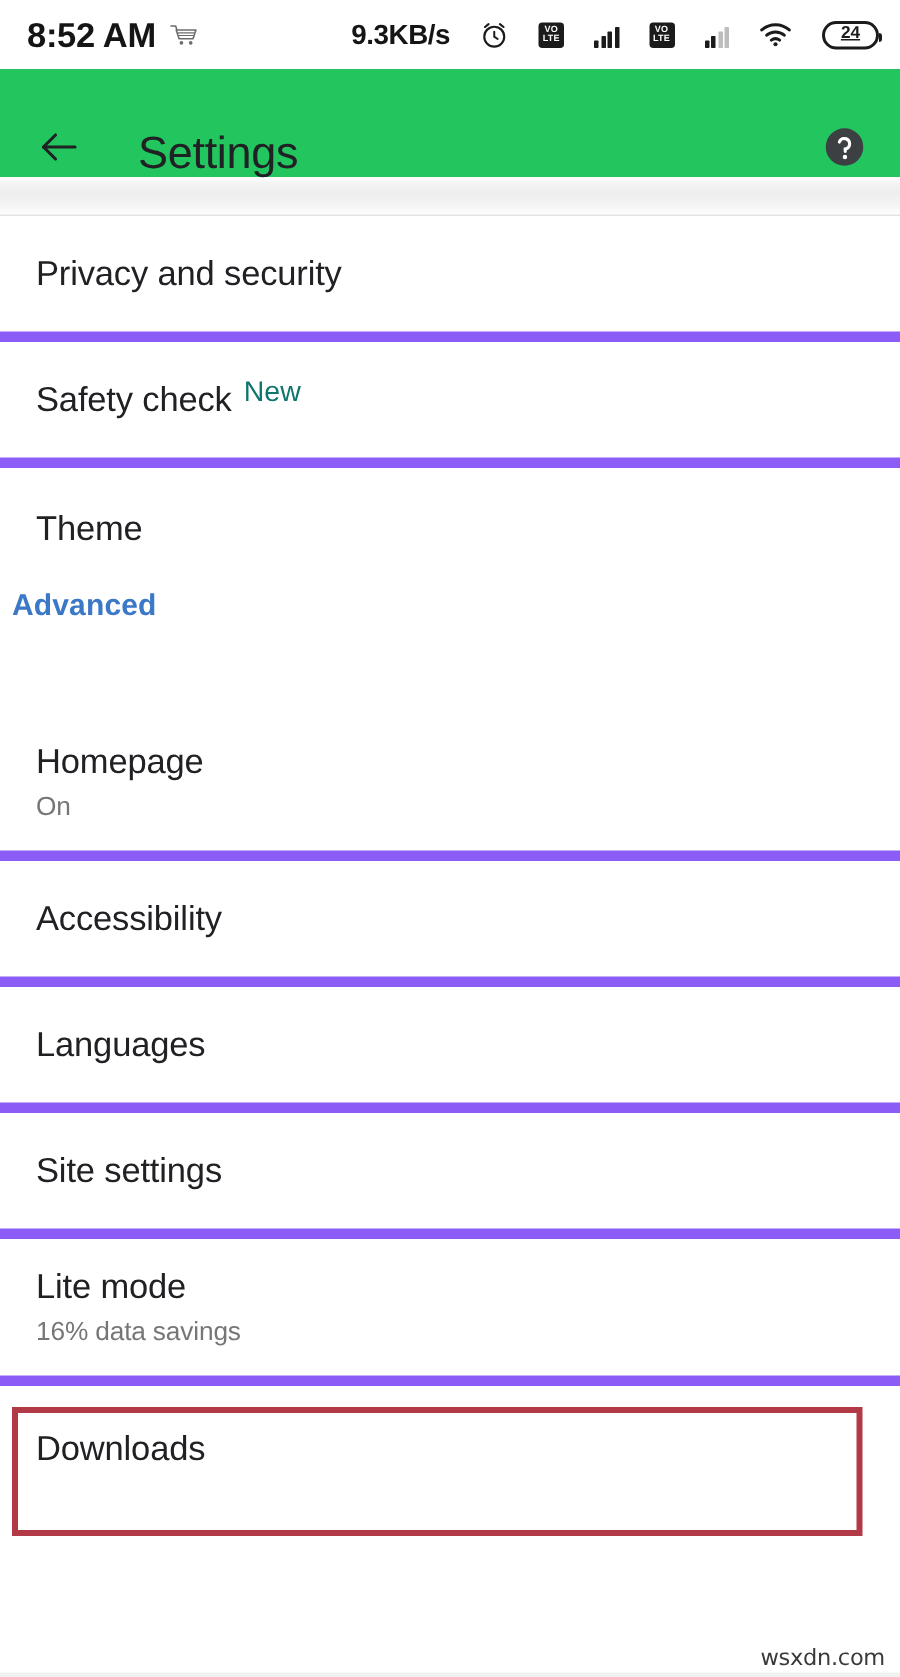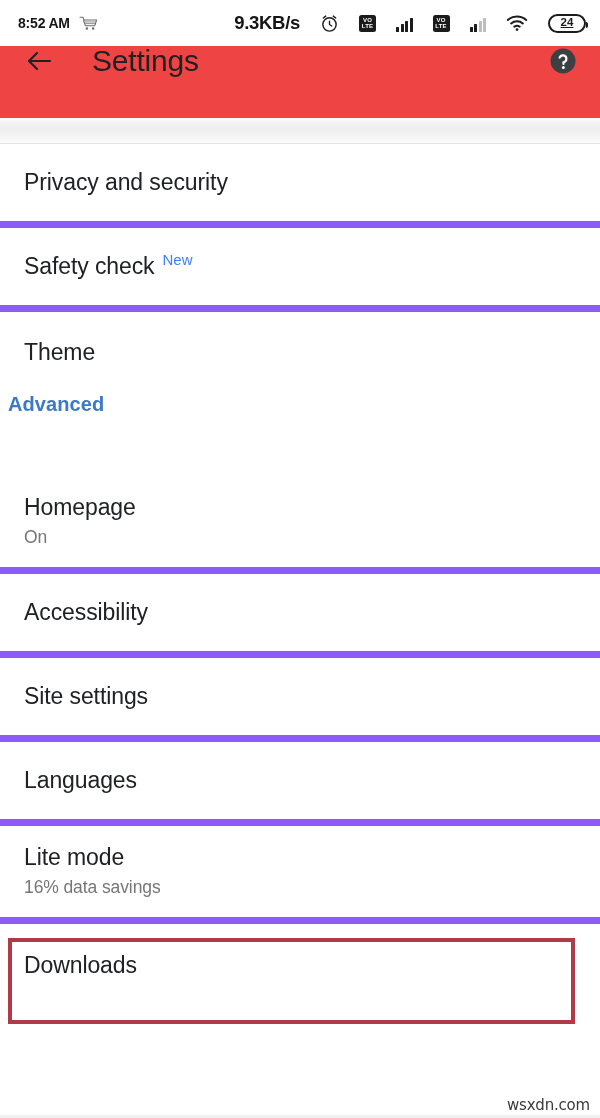--- a/index.html
+++ b/index.html
@@ -26,21 +26,21 @@
     box-sizing: border-box;
     background: #ffffff;
     color: #1b1b1b;
   }
   .status-left {
     display: flex;
     align-items: center;
     gap: 9px;
   }
   .status-time {
-    font-size: 14px;
+    font-size: 23px;
     font-weight: bold;
     letter-spacing: -0.2px;
     color: #151515;
     line-height: 1;
   }
   .cart-icon {
     width: 19px;
     height: 17px;
     display: block;
     opacity: 0.78;
@@ -118,24 +118,24 @@
     width: 2.5px;
     height: 6px;
     background: #1b1b1b;
     border-radius: 0 2px 2px 0;
   }
 
   
   .app-bar {
     height: 72px;
     display: flex;
-    align-items: flex-start;
+    align-items: flex-end;
     padding: 0 22px 0 24px;
     box-sizing: border-box;
-    background: #ef4444;
+    background: #22c55e;
   }
   .back-arrow {
     width: 30px;
     height: 30px;
     flex: 0 0 auto;
     cursor: pointer;
   }
   .app-title {
     font-size: 30px;
     color: #202124;
@@ -194,22 +194,22 @@
     color: #767676;
     line-height: 1.2;
     margin-top: 6px;
     letter-spacing: -0.1px;
   }
   .title-wrap {
     display: flex;
     align-items: flex-start;
   }
   .badge-new {
-    font-size: 15px;
-    color: #3b82f6;
+    font-size: 19px;
+    color: #0f766e;
     margin-left: 8px;
     margin-top: -2px;
     line-height: 1;
     font-weight: 400;
   }
   .section-header {
     padding: 0 8px;
     display: flex;
     box-sizing: border-box;
     cursor: pointer;
@@ -384,29 +384,29 @@
     </div>
     <div class="row-sub">On</div>
   </div>
 
   <div class="row divided h-access">
     <div class="title-wrap">
       <span class="row-title">Accessibility</span>
     </div>
   </div>
 
+  <div class="row divided h-lang">
+    <div class="title-wrap">
+      <span class="row-title">Languages</span>
+    </div>
+  </div>
+
   <div class="row divided h-site">
     <div class="title-wrap">
       <span class="row-title">Site settings</span>
-    </div>
-  </div>
-
-  <div class="row divided h-lang">
-    <div class="title-wrap">
-      <span class="row-title">Languages</span>
     </div>
   </div>
 
   <div class="row divided h-lite">
     <div class="title-wrap">
       <span class="row-title">Lite mode</span>
     </div>
     <div class="row-sub">16% data savings</div>
   </div>
 

